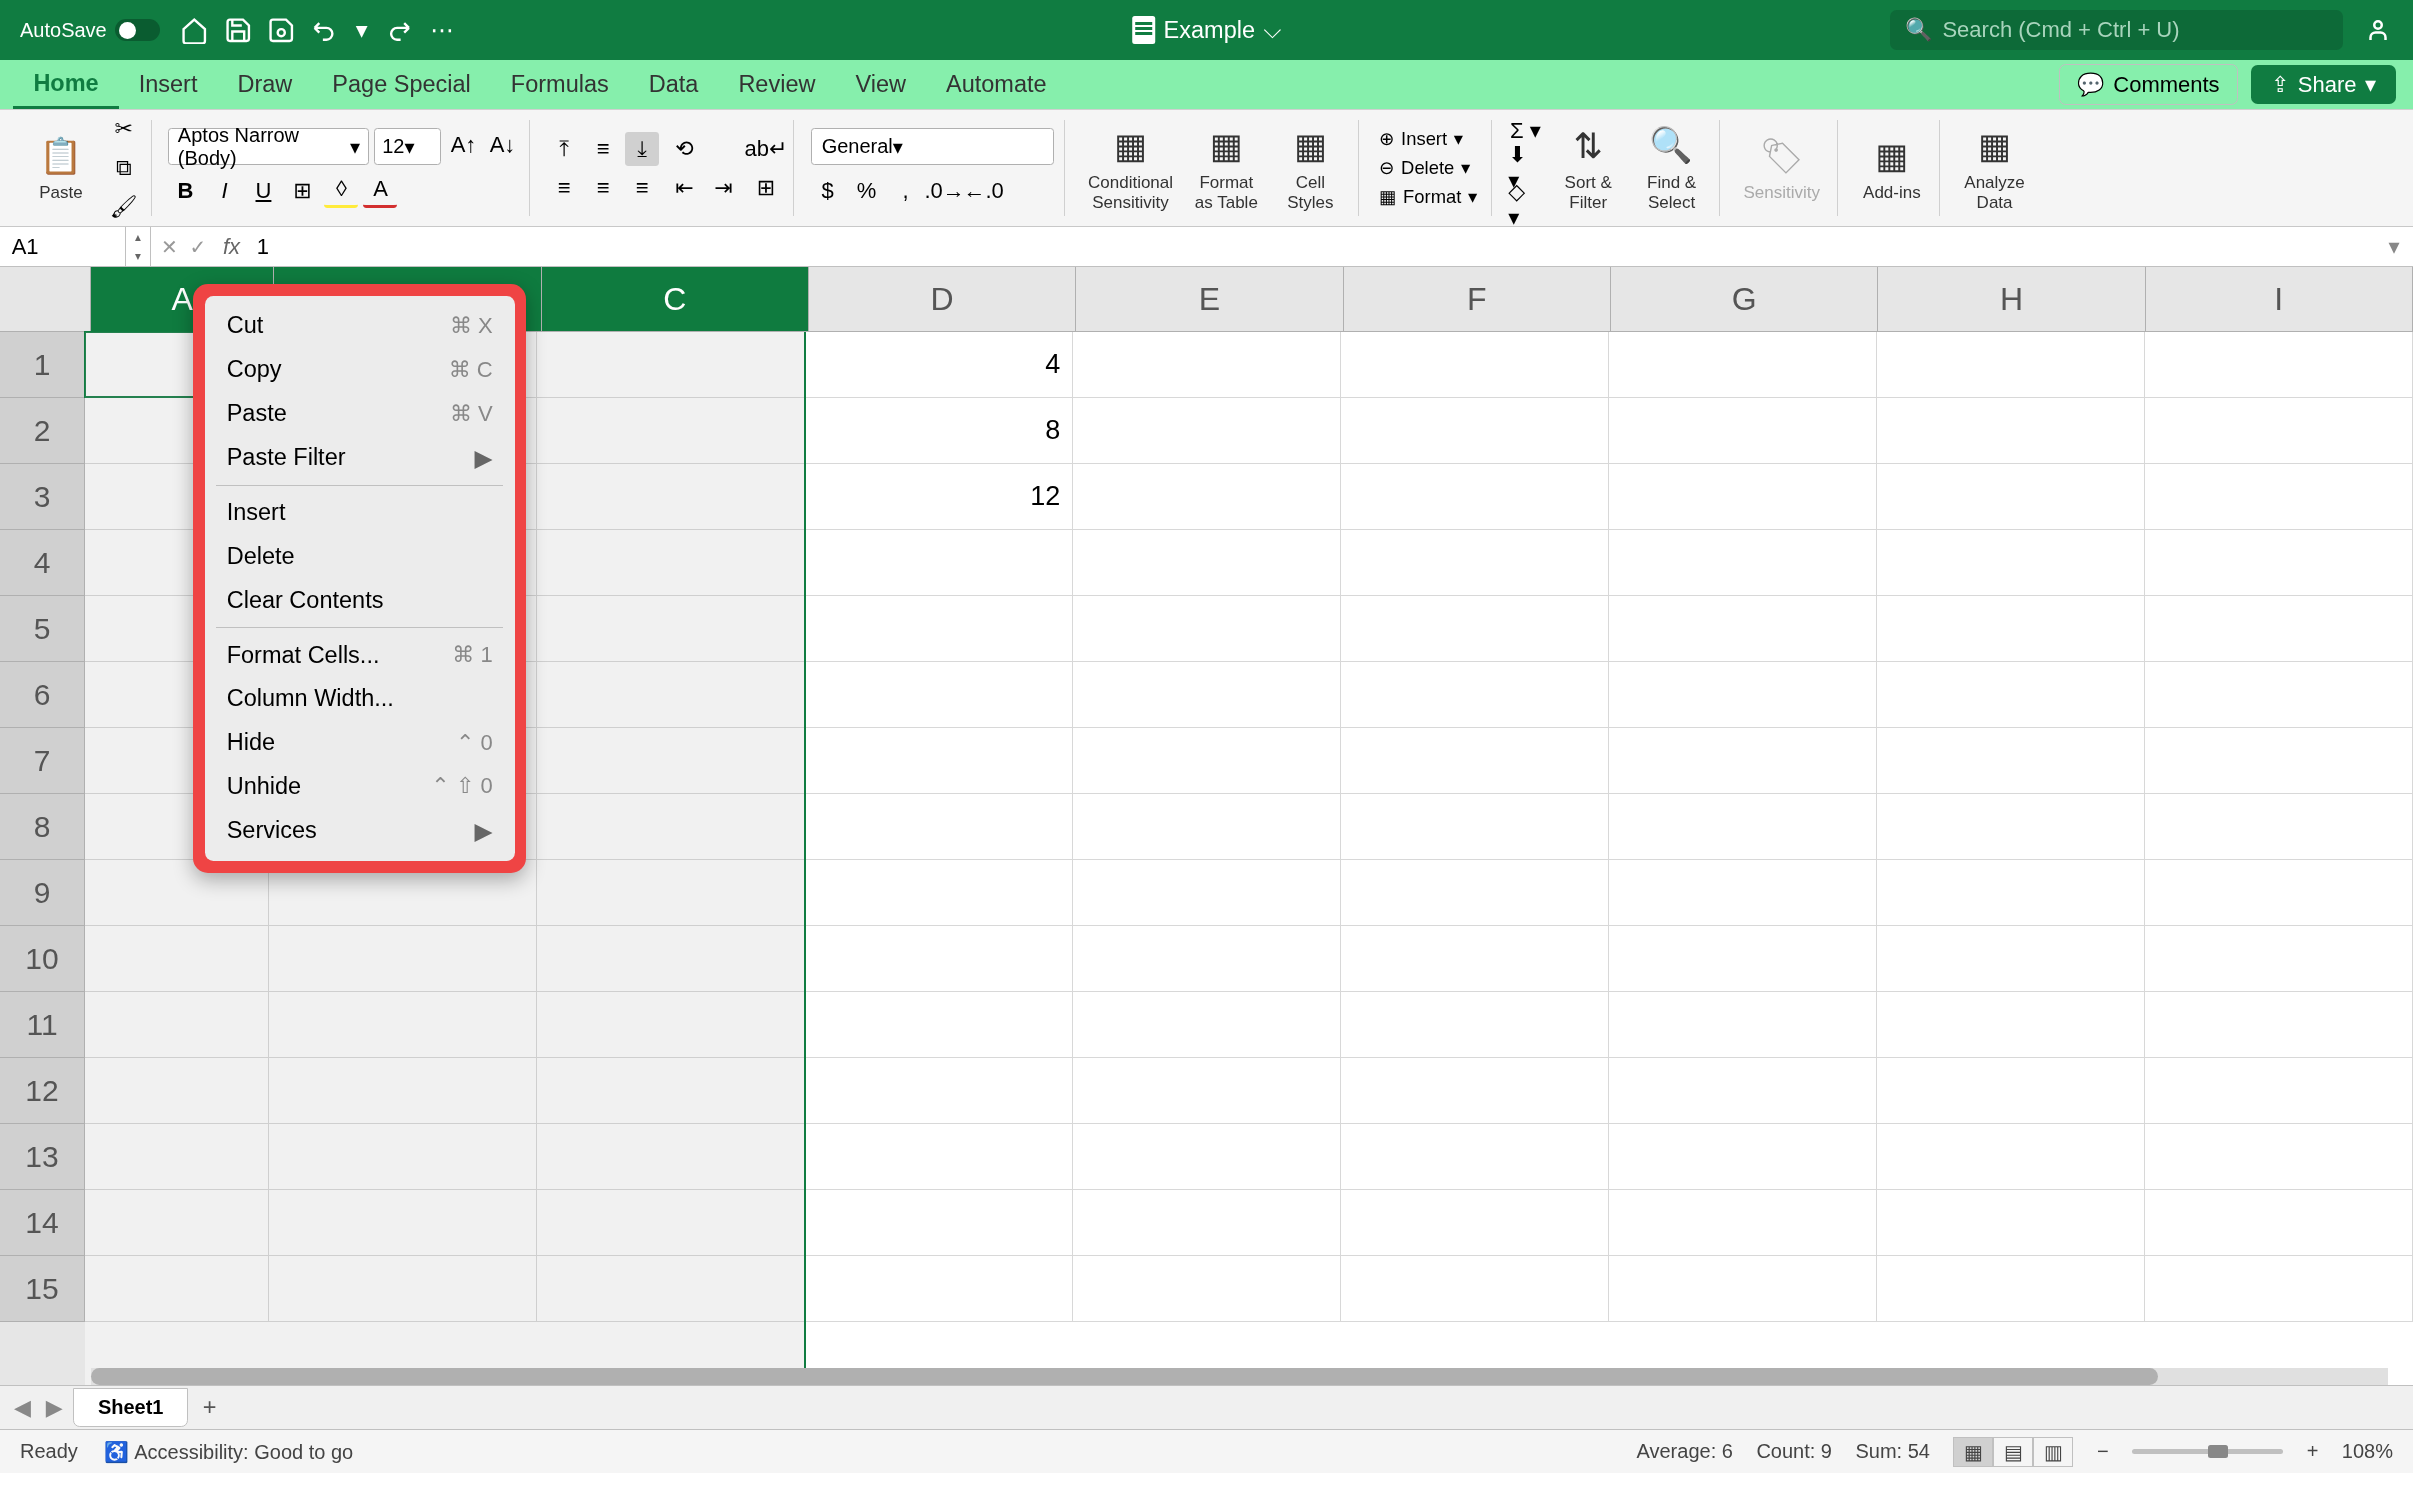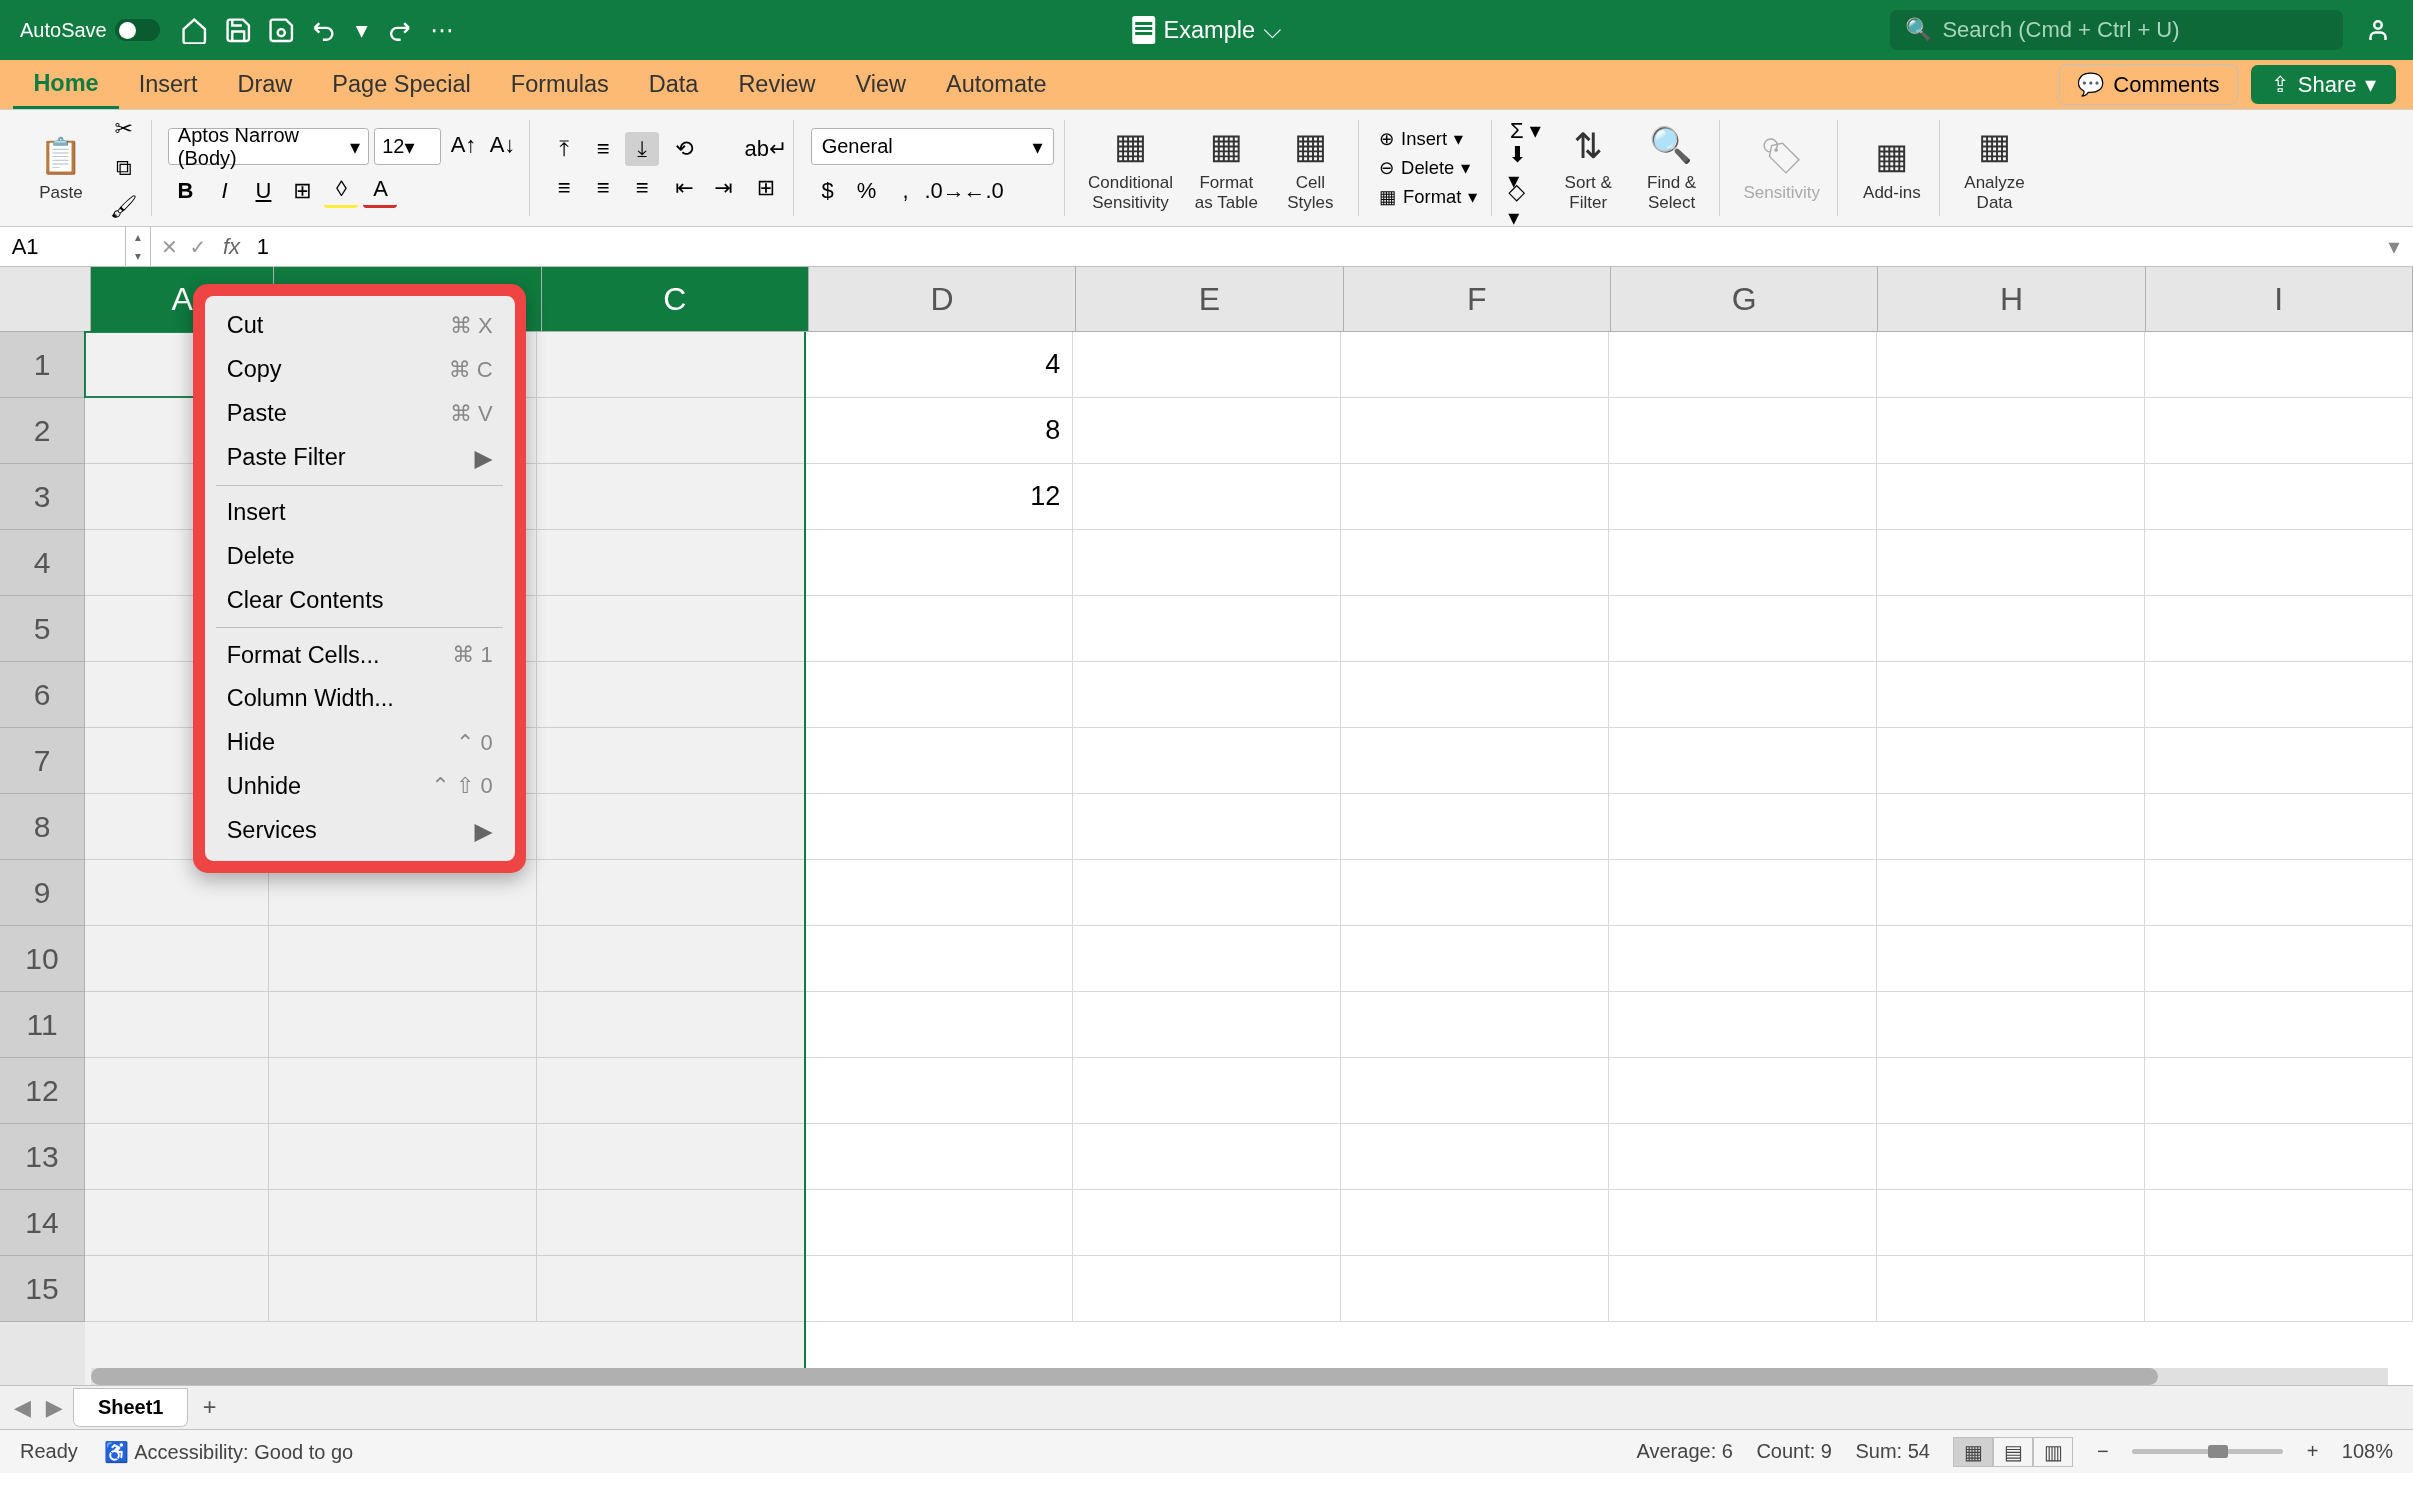--- a/index.html
+++ b/index.html
@@ -12,42 +12,42 @@
 .toggle::after { content: ""; width: 17px; height: 17px; background: #fff; border-radius: 50%; position: absolute; top: 2.5px; left: 3.4px; }
 .title-icons { display: flex; gap: 15px; margin-left: 20px; }
 .ticon { width: 28.5px; height: 28.5px; display: flex; align-items: center; justify-content: center; font-size: 23.5px; cursor: pointer; }
 .doc-title { position: absolute; left: 50%; transform: translateX(-50%); display: flex; align-items: center; gap: 8.4px; font-size: 23.5px; }
 .doc-icon { width: 23.5px; height: 28.5px; background: #fff; border-radius: 2.5px; position: relative; }
 .doc-icon::before { content: ""; position: absolute; top: 6.7px; left: 3.4px; right: 3.4px; height: 2.5px; background: #107c41; box-shadow: 0 5px 0 #107c41, 0 10px 0 #107c41; }
 .search-box { margin-left: auto; width: 453px; height: 40px; background: #0d6a38; border-radius: 6.7px; display: flex; align-items: center; padding: 0 15px; color: #a8d4bc; gap: 10px; font-size: 22px; }
 .share-ico-top { margin-left: 20px; width: 30px; height: 30px; }
 
 
-.tabs-row { height: 50px; background: #fdba74; display: flex; border-bottom: 0.8px solid #d0d0d0; align-items: stretch; padding-left: 13.4px; }
+.tabs-row { height: 50px; background: #86efac; display: flex; border-bottom: 0.8px solid #d0d0d0; align-items: stretch; padding-left: 13.4px; }
 .tab { padding: 0 20px; display: flex; align-items: center; font-size: 23.5px; color: #333; cursor: pointer; }
 .tab.active { color: #107c41; font-weight: 600; border-bottom: 3.4px solid #107c41; }
 .tabs-right { margin-left: auto; display: flex; align-items: center; gap: 13.4px; padding-right: 17px; }
 .comments-btn { display: flex; align-items: center; gap: 8.4px; padding: 6.7px 17px; border: 0.8px solid #c0c0c0; border-radius: 6.7px; font-size: 22px; }
 .share-btn { display: flex; align-items: center; gap: 8.4px; padding: 6.7px 20px; background: #107c41; color: #fff; border-radius: 6.7px; font-size: 22px; }
 
 
 .ribbon { height: 117px; background: #f5f5f5; display: flex; border-bottom: 0.8px solid #c8c8c8; padding: 10px 13.4px; gap: 6.7px; align-items: center; }
 .rgroup { display: flex; align-items: center; gap: 8.4px; padding: 0 10px; border-right: 0.8px solid #d0d0d0; height: 100%; }
 .rgroup:last-child { border-right: none; }
 .rbtn { display: flex; flex-direction: column; align-items: center; justify-content: center; gap: 3.4px; padding: 3.4px 6.7px; font-size: 17px; color: #333; cursor: pointer; min-width: 34px; }
 .rbtn.big { min-width: 75px; }
 .rbtn .ico { width: 34px; height: 34px; display: flex; align-items: center; justify-content: center; font-size: 25px; }
 .rbtn.big .ico { width: 47px; height: 47px; font-size: 35px; }
 .rstack { display: flex; flex-direction: column; gap: 5px; }
 .rrow { display: flex; gap: 5px; }
 .font-select { width: 201px; height: 37px; border: 0.8px solid #b0b0b0; background: #fff; padding: 0 8.4px; font-size: 20px; display: flex; align-items: center; justify-content: space-between; border-radius: 3.4px; }
 .size-select { width: 67px; height: 37px; border: 0.8px solid #b0b0b0; background: #fff; padding: 0 6.7px; font-size: 20px; display: flex; align-items: center; border-radius: 3.4px; }
 .fmt-btn { width: 34px; height: 34px; display: flex; align-items: center; justify-content: center; border-radius: 3.4px; cursor: pointer; font-size: 22px; }
 .fmt-btn.active { background: #d0d0d0; }
-.num-select { width: 243px; height: 37px; border: 0.8px solid #b0b0b0; background: #fff; padding: 0 10px; font-size: 20px; display: flex; align-items: center; justify-content: space-between; border-radius: 3.4px; }
+.num-select { width: 243px; height: 37px; border: 0.8px solid #b0b0b0; background: #fff; padding: 0 10px; font-size: 20px; display: flex; align-items: center; justify-content: flex-start; border-radius: 3.4px; }
 .rlabel { font-size: 17px; text-align: center; line-height: 1.2; }
 .rmenu-item { display: flex; align-items: center; gap: 6.7px; font-size: 18.4px; padding: 1.7px 3.4px; }
 .disabled { color: #aaa; }
 
 
 .formula-bar { height: 40px; display: flex; align-items: center; border-bottom: 0.8px solid #c0c0c0; }
 .name-box { width: 126px; height: 100%; border-right: 0.8px solid #c0c0c0; padding: 0 11.7px; font-size: 22px; display: flex; align-items: center; }
 .name-arrows { width: 25px; display: flex; flex-direction: column; border-right: 0.8px solid #c0c0c0; height: 100%; }
 .name-arrows span { flex: 1; display: flex; align-items: center; justify-content: center; font-size: 11.7px; color: #666; }
 .fx-icons { display: flex; gap: 11.7px; padding: 0 10px; align-items: center; }

